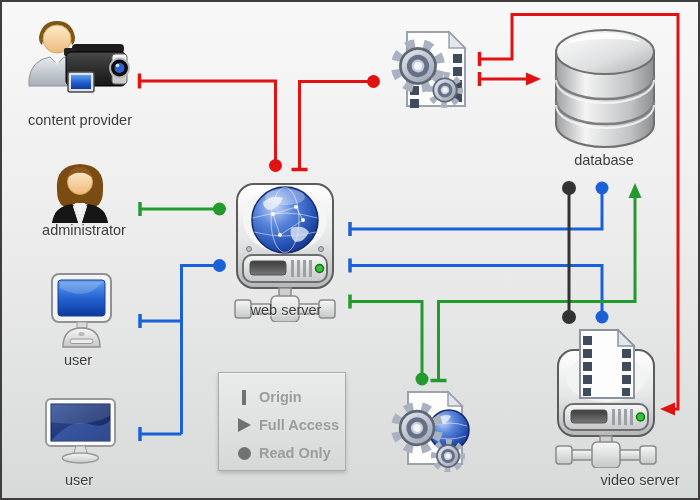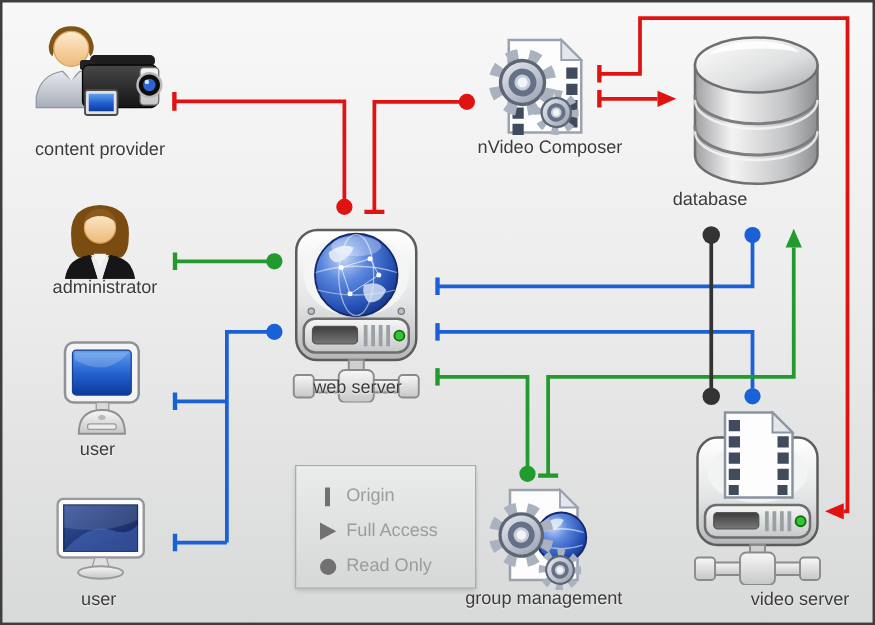--- a/index.html
+++ b/index.html
@@ -11,24 +11,25 @@
     padding-left:32px;
   }
   .lines{position:absolute;left:0;top:0;width:700px;height:500px;}
   .node-icon{position:absolute;}
   .node-label{
     position:absolute;transform:translateX(-50%);
     font-size:14.5px;color:#3b3b3b;white-space:nowrap;
     text-shadow:0 1px 1px rgba(255,255,255,.85);
   }
   .legend{
-    position:absolute;left:234px;top:370px;width:145px;height:99px;box-sizing:border-box;
+    position:absolute;left:216px;top:370px;width:128px;height:99px;box-sizing:border-box;
     background:linear-gradient(180deg,#eaebeb,#d6d7d7);
     border:1px solid #aaacac;
     box-shadow:0 2px 4px rgba(0,0,0,.18), inset 0 1px 0 #f6f6f6;
+    font-weight:bold;
   }
   .legend-row{position:absolute;left:10px;display:flex;align-items:center;height:20px;}
   .legend-sym{width:30px;display:flex;justify-content:center;align-items:center;}
   .legend-text{font-size:14.5px;color:#9c9c9c;}
   .sym-origin{width:4px;height:15px;background:#717171;}
   .sym-full{width:0;height:0;border-top:7px solid transparent;border-bottom:7px solid transparent;border-left:13px solid #717171;}
   .sym-read{width:13px;height:13px;border-radius:50%;background:#717171;}
 </style>
 </head>
 <body>
@@ -281,47 +282,45 @@
           <rect x="68" y="41" width="9" height="9"></rect>
         <rect x="68" y="54" width="9" height="9"></rect>
           <rect x="68" y="67" width="9" height="9"></rect>
         <rect x="25" y="60" width="9" height="9"></rect>
           <rect x="25" y="73" width="9" height="9"></rect>
       </g>
       <use href="#gear-shape" transform="translate(33,40) scale(1.35) rotate(12)"></use>
       <use href="#gear-shape" transform="translate(60,64) scale(0.9) rotate(-8)"></use>
     </svg>
   </div>
-  <div class="node-label" style="left:438px;top:108px">nVideo Composer</div>
 
   <div class="node-icon" style="left:550px;top:22px">
     <svg width="106" height="130" viewBox="0 0 106 130">
       <path d="M4,28 V100 A49,23 0 0 0 102,100 V28 Z" fill="url(#cylBody)" stroke="#6f6f6f" stroke-width="2"></path>
       <path d="M4,52 A49,23 0 0 0 102,52" fill="none" stroke="#7d7d80" stroke-width="2.5"></path>
       <path d="M4,56 A49,23 0 0 0 102,56" fill="none" stroke="#f7f7f7" stroke-width="2" opacity="0.8"></path>
       <path d="M4,77 A49,23 0 0 0 102,77" fill="none" stroke="#7d7d80" stroke-width="2.5"></path>
       <path d="M4,81 A49,23 0 0 0 102,81" fill="none" stroke="#f7f7f7" stroke-width="2" opacity="0.8"></path>
       <ellipse cx="53" cy="28" rx="49" ry="22" fill="url(#cylTop)" stroke="#6f6f6f" stroke-width="2"></ellipse>
       <path d="M14,20 Q30,8 58,9 Q80,10 88,18 Q70,14 50,15 Q28,16 14,20 Z" fill="#ffffff" opacity="0.85"></path>
     </svg>
   </div>
-  <div class="node-label" style="left:566px;top:150px">database</div>
+  <div class="node-label" style="left:602px;top:150px">database</div>
 
   <div class="node-icon" style="left:386px;top:386px">
     <svg width="98" height="84" viewBox="0 0 98 84">
       <path d="M20,4 H60 L74,18 V76 H20 Z" fill="#fdfdfd" stroke="#9aa2ae" stroke-width="2"></path>
       <path d="M60,4 L74,18 H60 Z" fill="#e3e6ea" stroke="#9aa2ae" stroke-width="1.5"></path>
       <circle cx="61" cy="42" r="20" fill="url(#globeG)" stroke="#16296a" stroke-width="1.5"></circle>
       <path d="M43,38 Q61,32 79,38 M44,48 Q61,54 78,48" fill="none" stroke="#ffffff" stroke-width="1" opacity="0.55"></path>
       <path d="M50,30 Q57,25 63,28 Q60,35 53,36 Q50,34 50,30 Z" fill="#e6edf8" opacity="0.85"></path>
       <use href="#gear-shape" transform="translate(29,40) scale(1.3) rotate(10)"></use>
       <use href="#gear-shape" transform="translate(60,68) scale(0.85) rotate(-10)"></use>
     </svg>
   </div>
-  <div class="node-label" style="left:433px;top:469px">group management</div>
 
   <div class="node-icon" style="left:552px;top:324px">
     <svg width="104" height="142" viewBox="0 0 104 142">
       <rect x="4" y="24" width="96" height="86" rx="16" fill="url(#silverBody)" stroke="#5c5c5c" stroke-width="2"></rect>
       <ellipse cx="52" cy="52" rx="40" ry="24" fill="#f2f3f3"></ellipse>
       <path d="M26,4 H64 L80,20 V72 H26 Z" fill="#fdfdfd" stroke="#8a93a0" stroke-width="2"></path>
       <path d="M64,4 L80,20 H64 Z" fill="#e3e6ea" stroke="#8a93a0" stroke-width="1.5"></path>
       <g fill="#414b5e">
         <rect x="29" y="10" width="9" height="9"></rect>
           <rect x="29" y="23" width="9" height="9"></rect>

